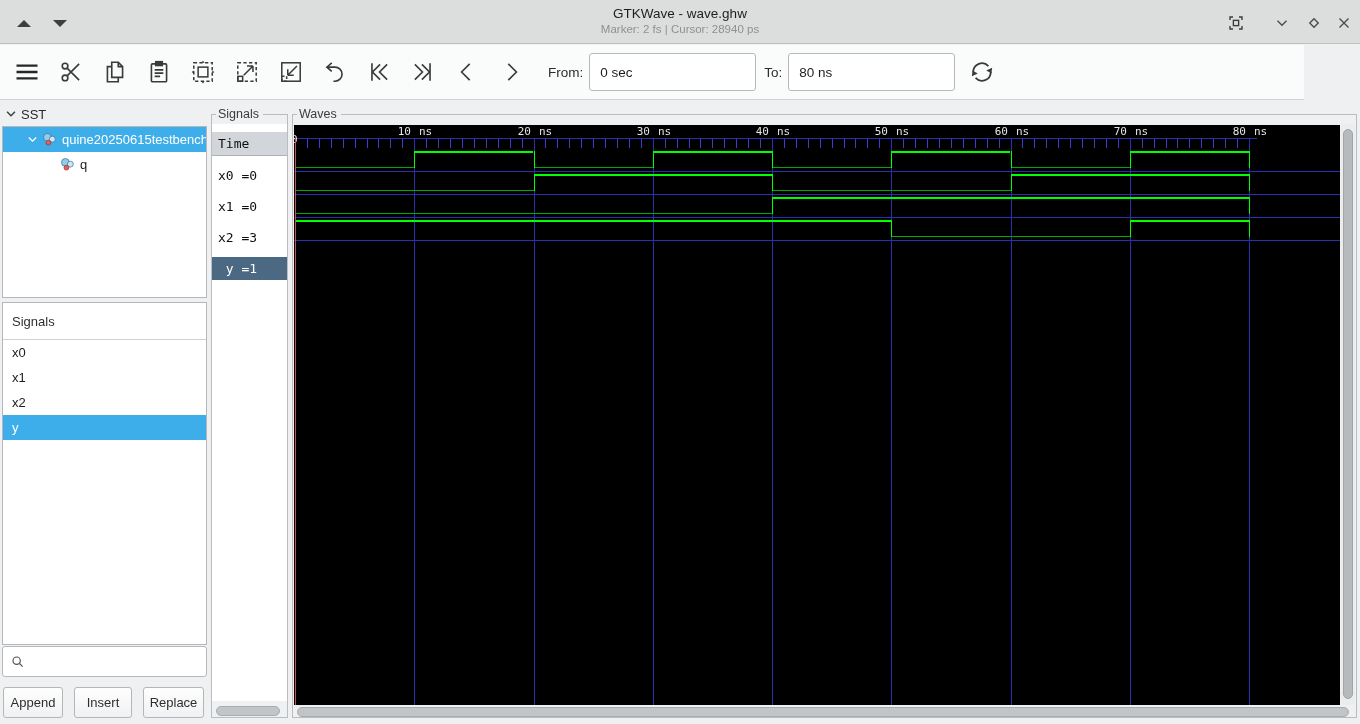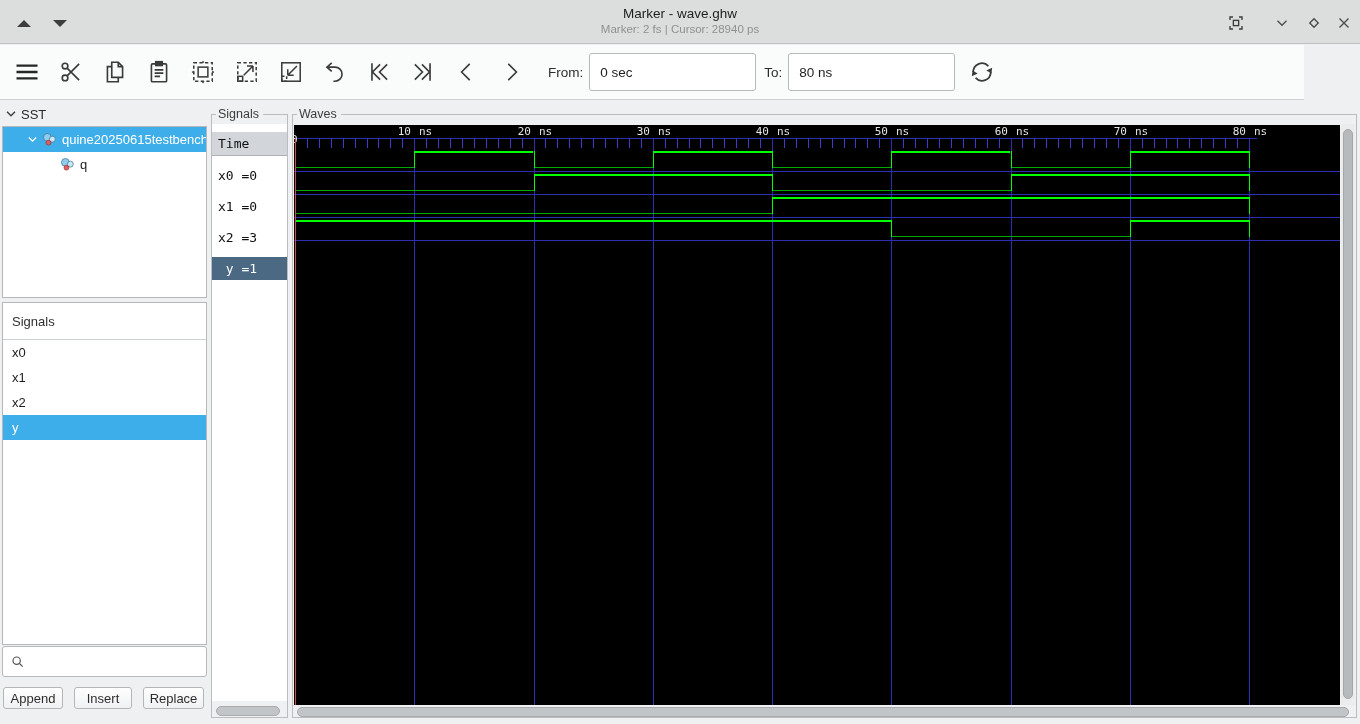--- a/index.html
+++ b/index.html
@@ -47,21 +47,21 @@
                  background:#fff; border:1px solid #b5b8ba; overflow:hidden; }
   .siglist-header { height:37px; display:flex; align-items:center; padding-left:9px;
                     font-size:13px; color:#303030; border-bottom:1px solid #cfd2d4; }
   .siglist-row { height:25px; display:flex; align-items:center; padding-left:9px;
                  font-size:13px; color:#1c1c1c; }
   .siglist-row.selected { background:#3daee9; color:#fff; }
 
   .search-box { position:absolute; left:2px; top:646px; width:205px; height:31px;
                 background:#fff; border:1px solid #b6b9bc; border-radius:3px;
                 display:flex; align-items:center; padding-left:7px; }
-  .gtk-btn { position:absolute; top:687px; height:22px; border:1px solid #b3b7ba; border-radius:3px;
+  .gtk-btn { position:absolute; top:687px; height:31px; border:1px solid #b3b7ba; border-radius:3px;
              background:linear-gradient(#fefefe,#f0f1f2); font-size:13px; color:#2d2d2d;
              font-family:"Liberation Sans", sans-serif; display:flex; align-items:center; justify-content:center; }
 
   
   .lframe { position:absolute; border:1px solid #babdbf; }
   .lframe-label { position:absolute; top:-8px; left:4px; background:#eff0f1; padding:0 4px 0 2px;
                   font-size:12.5px; color:#3c3c3c; line-height:15px; }
 
   
   .sigcol { left:211px; top:114px; width:77px; height:604px; }
@@ -93,21 +93,21 @@
 <body>
 
 <div class="titlebar">
   <div class="shade-btn" style="left:12px;">
       <div class="tri-up"></div>
     </div>
   <div class="shade-btn" style="left:48px;">
       <div class="tri-down"></div>
     </div>
   <div class="title-center">
-    <div class="win-title">Marker - wave.ghw</div>
+    <div class="win-title">GTKWave - wave.ghw</div>
     <div class="win-status">Marker: 2 fs  |  Cursor: 28940 ps</div>
   </div>
   <div class="win-ctrl" style="left:1226px;">
     <svg width="18" height="18" viewBox="0 0 24 24" fill="none" stroke="#3a3a3a" stroke-width="1.8">
       <path d="M4 8V4h4M16 4h4v4M20 16v4h-4M8 20H4v-4"></path>
         <rect x="8.5" y="8.5" width="7" height="7"></rect>
     </svg>
   </div>
   <div class="win-ctrl" style="left:1272px;">
     <svg width="18" height="18" viewBox="0 0 24 24" fill="none" stroke="#4c4c4c" stroke-width="1.8">

